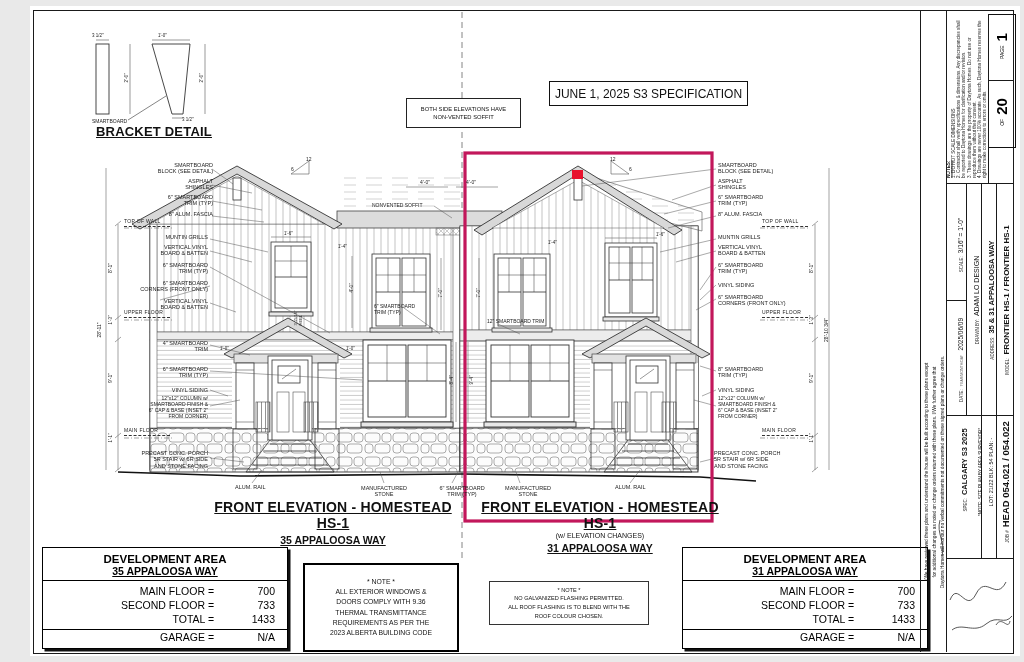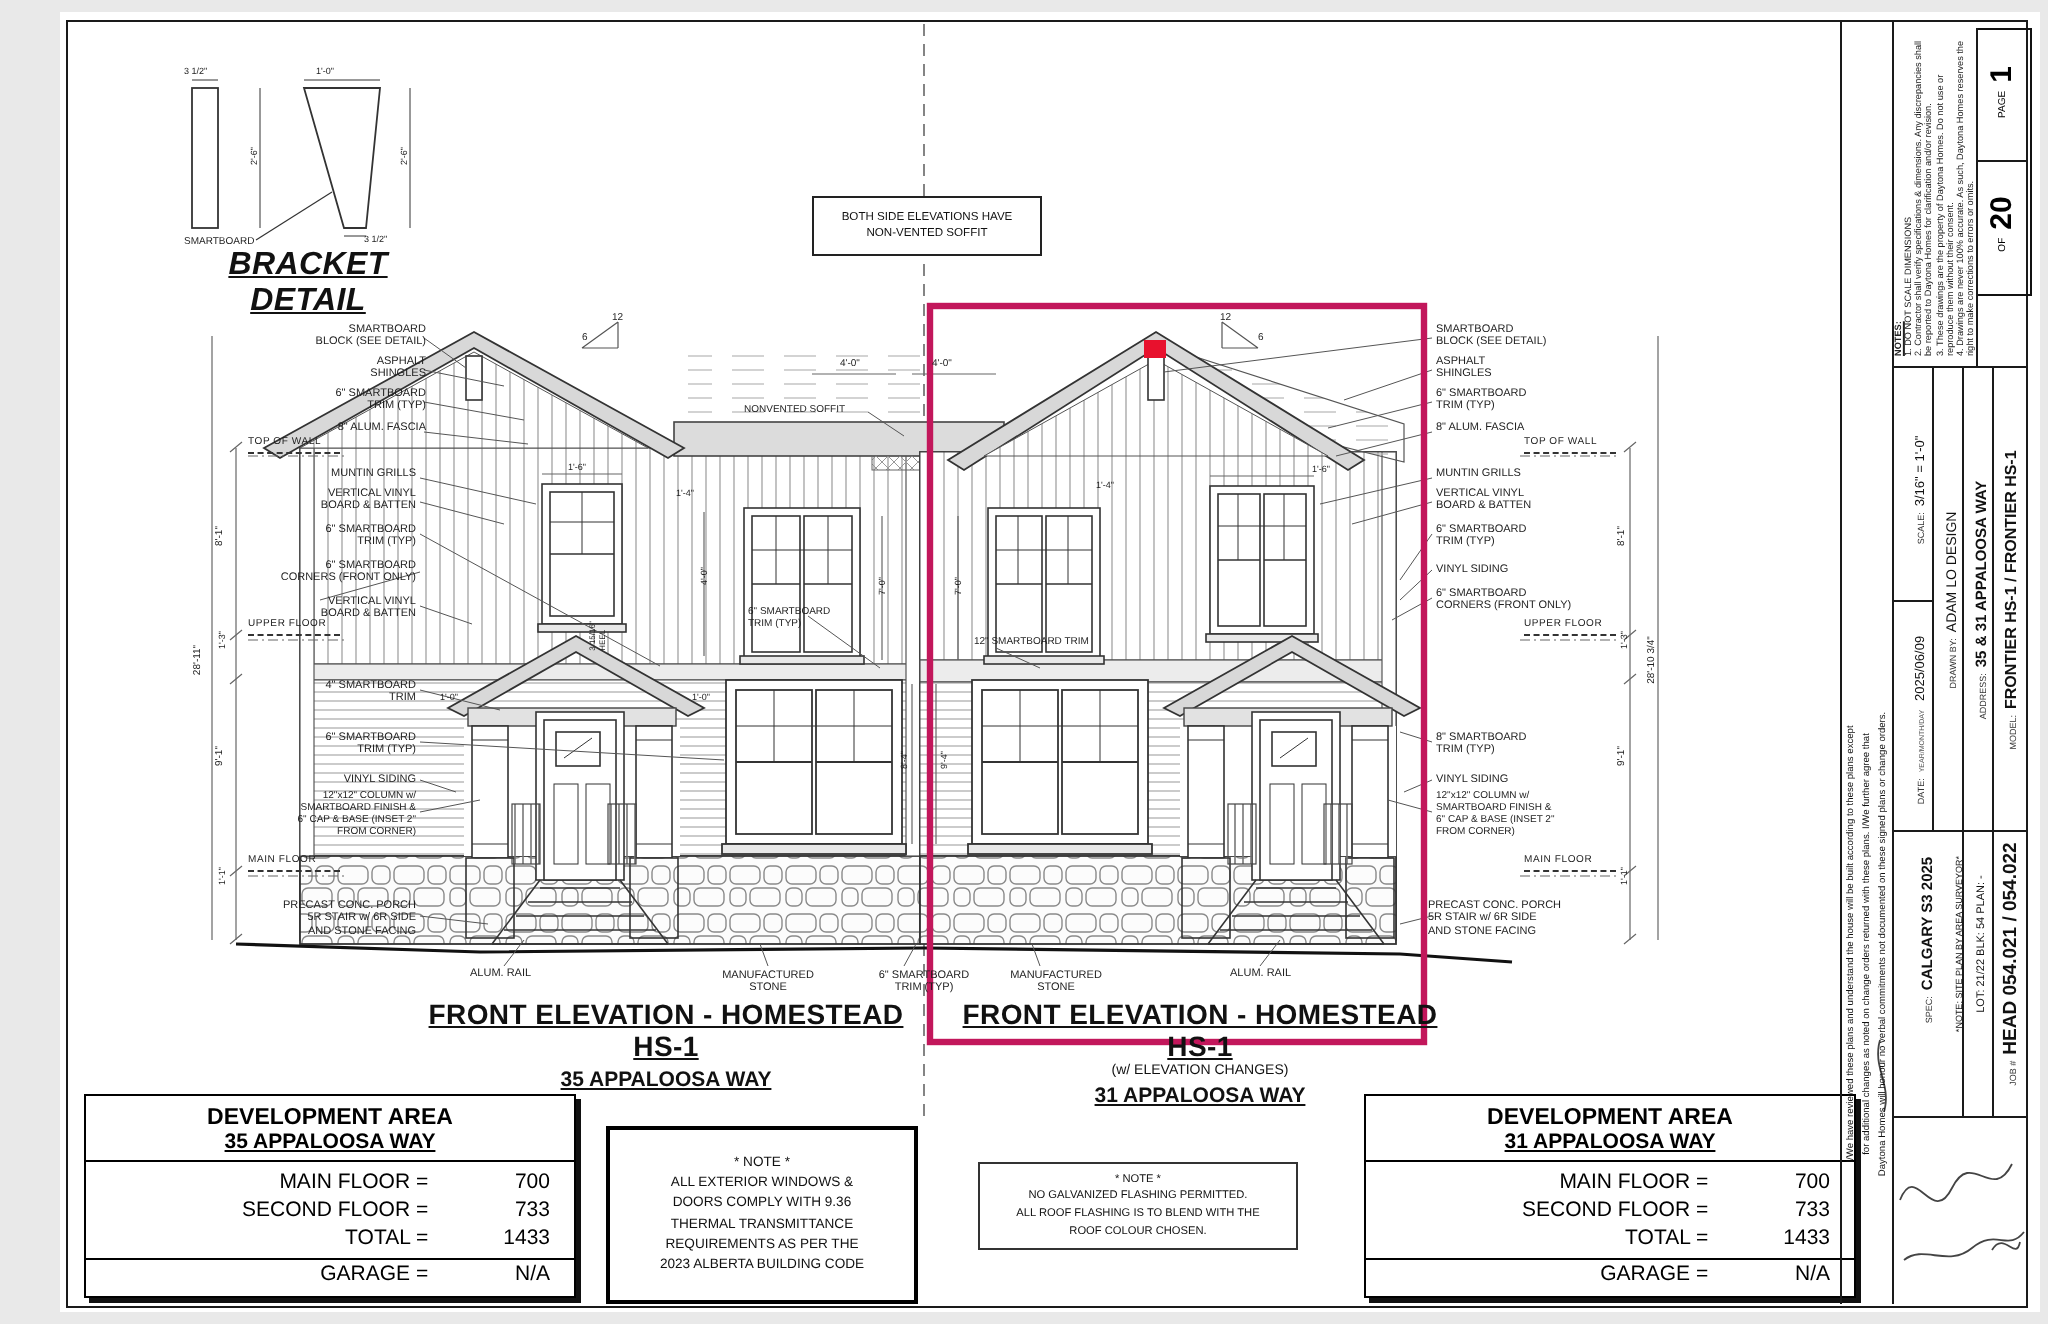--- a/index.html
+++ b/index.html
@@ -8,22 +8,22 @@
   .frame{position:absolute;left:33px;top:10px;width:979px;height:642px;border:1.5px solid #1a1a1a;}
   .vline,.hline{position:absolute;background:#1a1a1a;}
   svg.art{position:absolute;left:0;top:0;}
   .ann{position:absolute;white-space:pre;line-height:1.18;color:#1d1d1d;letter-spacing:0;}
   .ann.rot{transform:translate(-50%,-50%) rotate(-90deg);white-space:pre;}
   .ann.floor{border-bottom:1px dashed #333;padding-bottom:1px;letter-spacing:.3px;}
   .banner{position:absolute;left:549px;top:81px;width:197px;height:23px;border:1.2px solid #111;
           display:flex;align-items:center;justify-content:center;font-size:12px;color:#111;}
   .soffbox{position:absolute;left:406px;top:98px;width:113px;height:28px;border:1px solid #222;background:#fff;
            display:flex;flex-direction:column;align-items:center;justify-content:center;font-size:5.8px;line-height:1.4;color:#111;text-align:center;}
-  .brtitle{position:absolute;left:96px;top:124px;width:116px;text-align:center;font-size:16px;font-weight:bold;
-           color:#111;text-decoration:underline;letter-spacing:.2px;font-style:italic;}
+  .brtitle{position:absolute;left:96px;top:124px;width:116px;text-align:center;font-size:13px;font-weight:bold;
+           color:#111;text-decoration:underline;letter-spacing:.2px;}
   .eltitle{position:absolute;text-align:center;color:#111;}
   .eltitle .t1{font-size:14px;font-weight:bold;text-decoration:underline;letter-spacing:.2px;}
   .eltitle .t2{font-size:7px;margin-top:1px;}
   .eltitle .t3{font-size:10.5px;font-weight:bold;text-decoration:underline;margin-top:3px;}
   .devbox{position:absolute;width:244px;height:100px;border:1.5px solid #000;background:#fff;box-shadow:2.5px 2.5px 0 #111;}
   .devbox .hd{text-align:center;font-size:11.5px;font-weight:bold;padding-top:5px;color:#000;}
   .devbox .ad{text-align:center;font-size:10.5px;font-weight:bold;text-decoration:underline;color:#000;padding-bottom:3px;border-bottom:1.2px solid #000;}
   .devrow{display:flex;justify-content:flex-end;font-size:10.5px;color:#000;padding-right:12px;line-height:1.35;gap:12px;}
   .devrow .v{width:34px;text-align:right;}
   .devgar{border-top:1.2px solid #000;margin-top:2px;}
@@ -439,20 +439,21 @@
       <div class="ann rot" style="left: 812px; top: 438px; font-size: 4.5px;">1'-1"</div>
       <div class="ann rot" style="left: 827px; top: 330px; font-size: 5px;">28'-10 3/4"</div>
       <div class="ann" style="left: 92px; top: 33px; font-size: 4.5px;">3 1/2"</div>
       <div class="ann" style="left: 158px; top: 33px; font-size: 4.5px;">1'-0"</div>
       <div class="ann rot" style="left: 127px; top: 78px; font-size: 4.5px;">2'-6"</div>
       <div class="ann rot" style="left: 202px; top: 78px; font-size: 4.5px;">2'-6"</div>
       <div class="ann" style="left: 182px; top: 117px; font-size: 4.5px;">3 1/2"</div>
       <div class="ann" style="left: 92px; top: 119px; font-size: 5px;">SMARTBOARD</div>
     </div>
 
+  <div class="banner">JUNE 1, 2025 S3 SPECIFICATION</div>
 
   <div class="soffbox">
     <span>BOTH SIDE ELEVATIONS HAVE</span>
     <span>NON-VENTED SOFFIT</span>
   </div>
 
   <div class="brtitle">BRACKET DETAIL</div>
 
   <div class="eltitle" style="left:208px;top:499px;width:250px;">
     <div class="t1">FRONT ELEVATION - HOMESTEAD HS-1</div>

